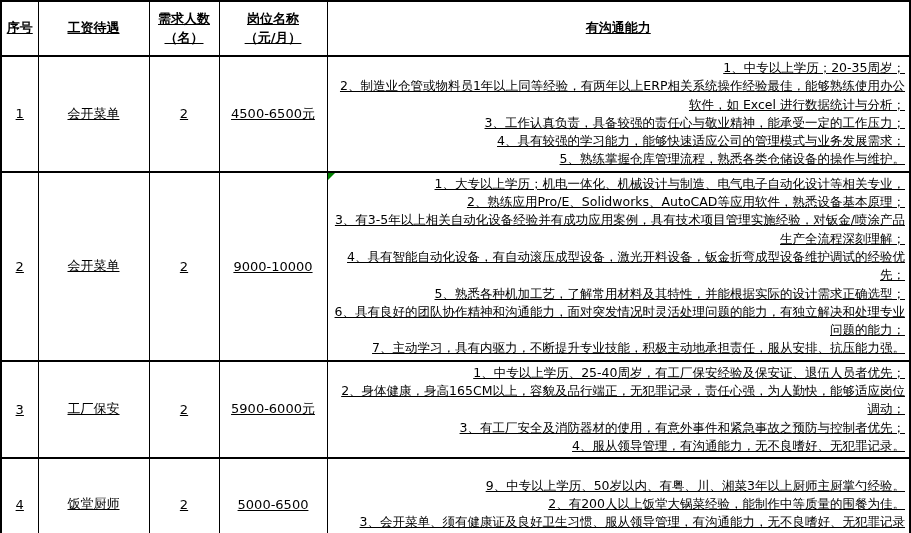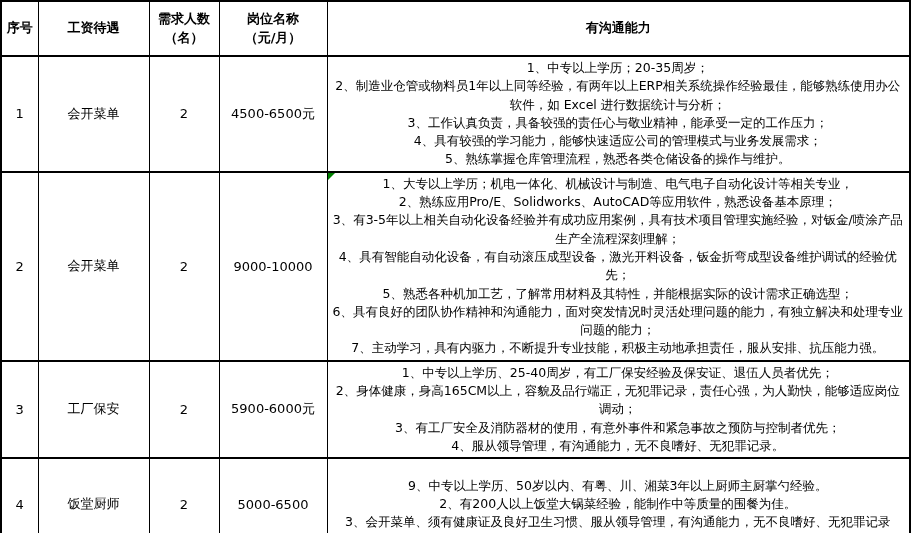--- a/index.html
+++ b/index.html
@@ -8,20 +8,21 @@
     background: #ffffff;
     font-family: "DejaVu Sans", "Liberation Sans", sans-serif;
     color: #000000;
   }
   .sheet {
     width: 911px;
     height: 533px;
     background: #ffffff;
     position: relative;
     overflow: hidden;
+    text-decoration: underline;
   }
   table.jobs {
     border-collapse: collapse;
     table-layout: fixed;
     width: 909px;
     margin: 0;
     border: 2px solid #000000;
   }
   table.jobs th, table.jobs td {
     border-left: 1px solid #000000;
@@ -40,21 +41,21 @@
     white-space: pre-line;
     line-height: 1.45;
   }
   td.c {
     font-size: 13px;
     text-align: center;
     vertical-align: middle;
   }
   td.req {
     font-size: 12.5px;
-    text-align: center;
+    text-align: right;
     vertical-align: middle;
     position: relative;
   }
   .req-text {
     white-space: pre-line;
     line-height: 18.3px;
     padding: 2px 4px 2px 3px;
     word-break: break-all;
   }
   .tri {

